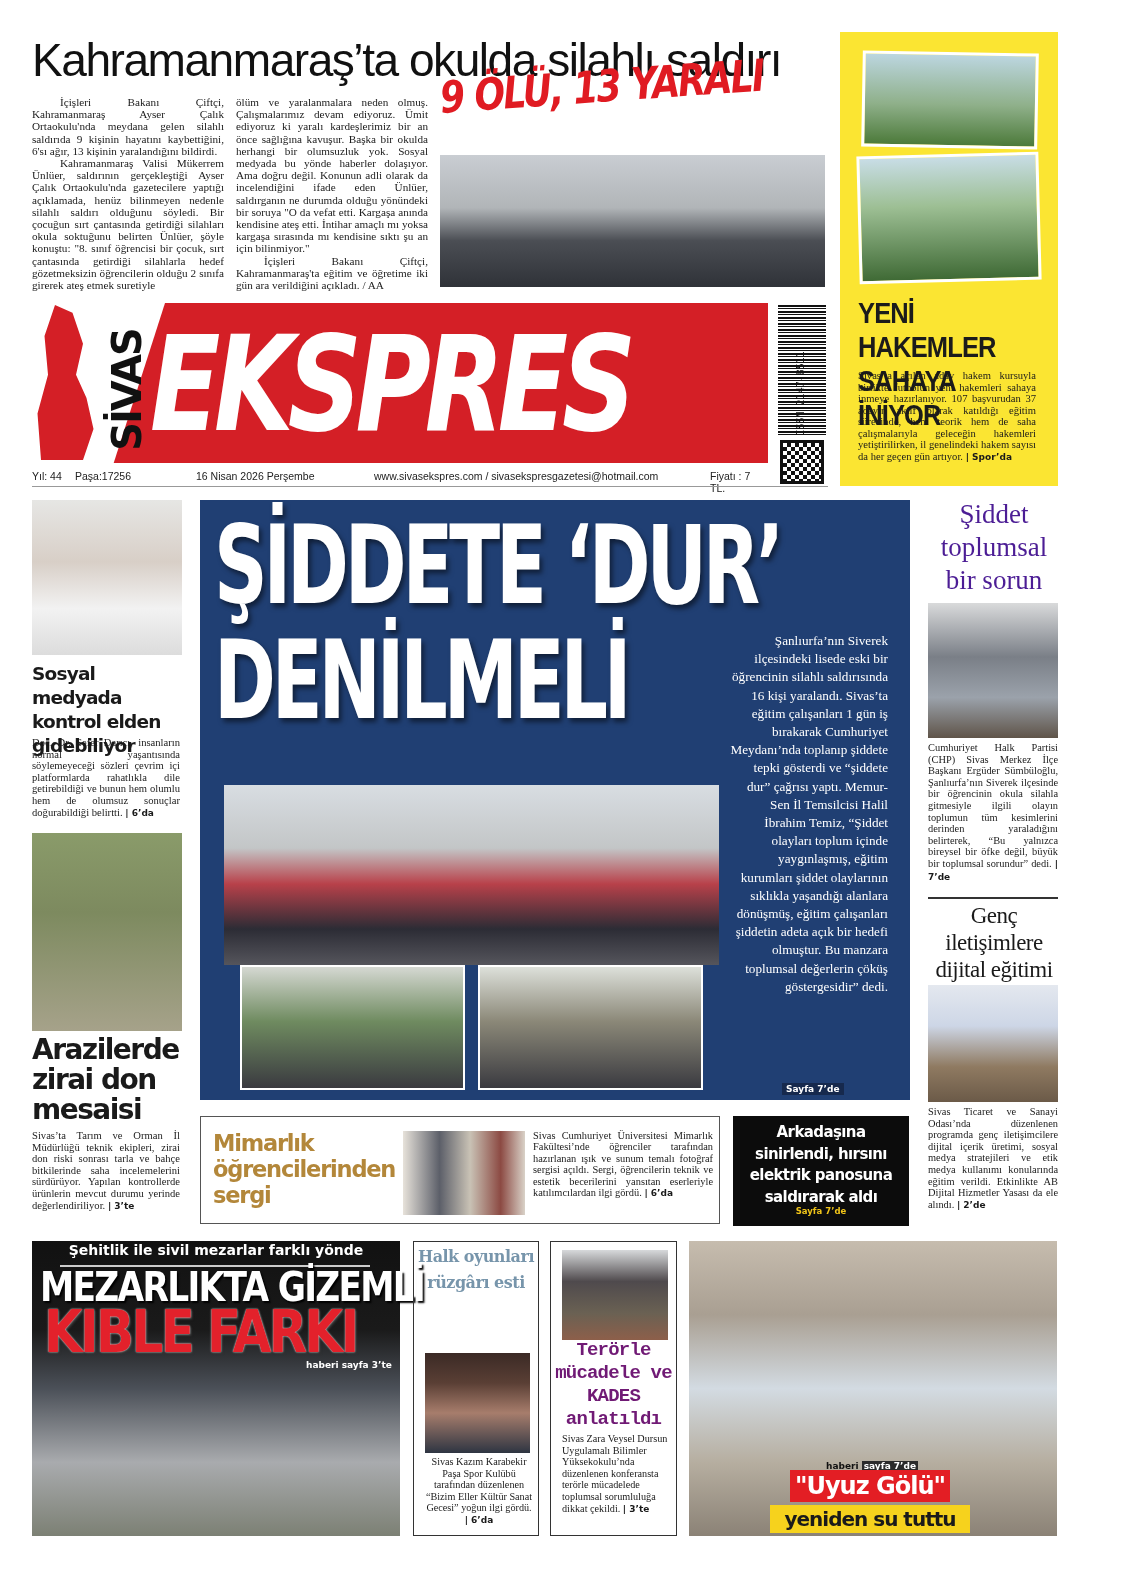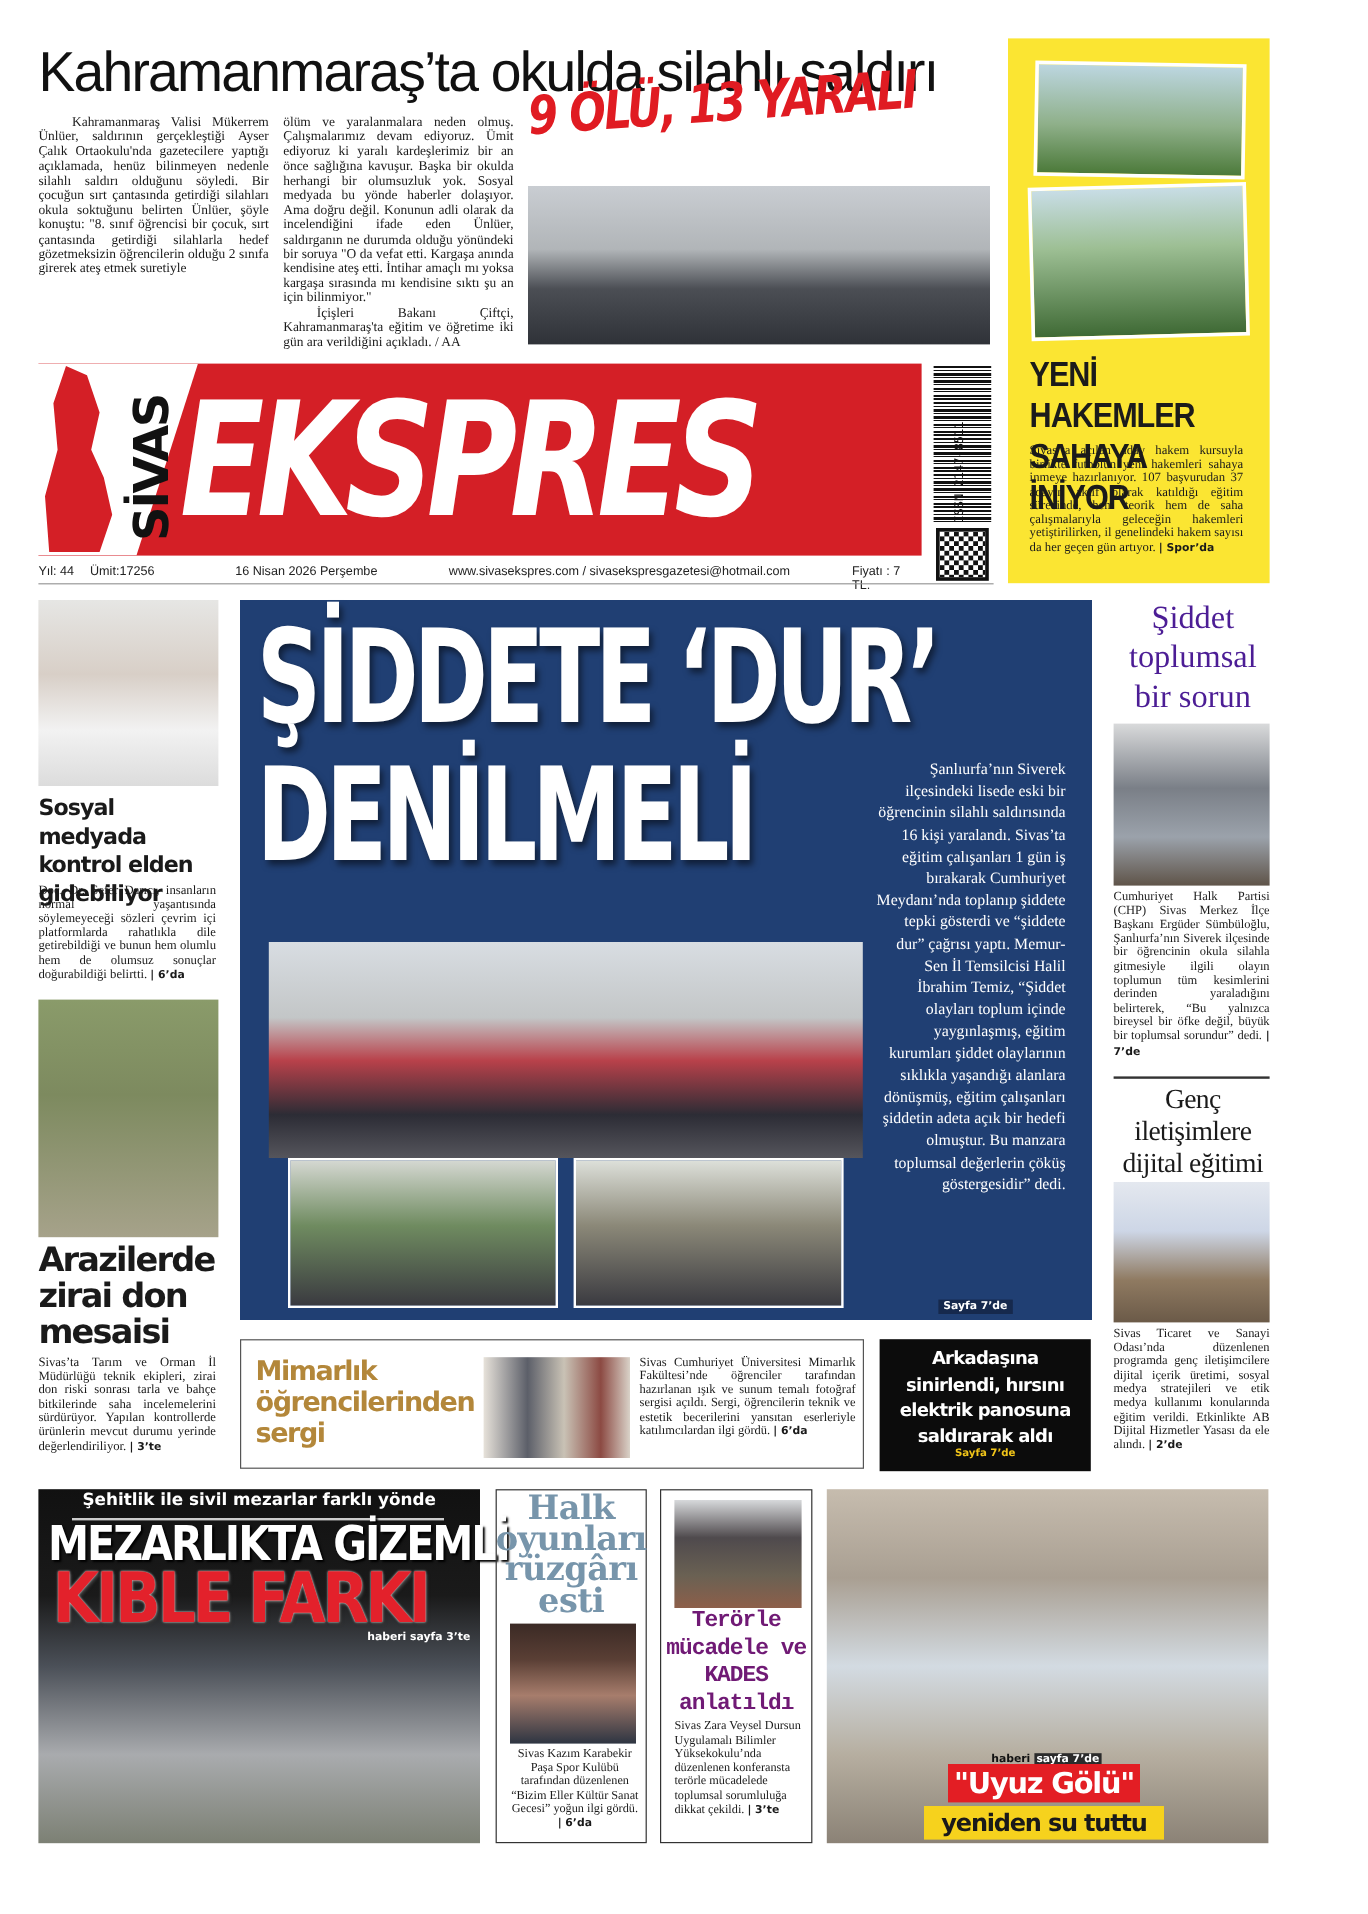--- a/index.html
+++ b/index.html
@@ -78,21 +78,21 @@
   
   #mezar-box { left: 32px; top: 1241px; width: 368px; height: 295px; background: linear-gradient(180deg, #111 0%, #1a1a1a 30%, #4b5058 50%, #a9abae 75%, #7c8074 100%); }
   #mezar-kicker { left: 32px; top: 1242px; width: 368px; text-align: center; font-family: "DejaVu Sans", sans-serif; font-weight: bold; font-size: 14px; color: #fff; }
   #mezar-rule { left: 60px; top: 1265px; width: 310px; height: 1.5px; background: #ccc; }
   #mezar-hl1 { left: 40px; top: 1266px; width: 360px; font-family: "DejaVu Sans", sans-serif; font-weight: bold; font-size: 40px; line-height: 42px; color: #fff; letter-spacing: -2px; transform: scaleX(0.86); transform-origin: left; white-space: nowrap; text-shadow: 2px 2px 2px #000; }
   #mezar-hl2 { left: 44px; top: 1302px; width: 360px; font-family: "DejaVu Sans", sans-serif; font-weight: bold; font-size: 58px; line-height: 60px; color: #e3212b; letter-spacing: -3px; transform: scaleX(0.86); transform-origin: left; white-space: nowrap; text-shadow: 0 0 2px #fff, 2px 2px 2px #333; }
   #mezar-ref { left: 306px; top: 1360px; font-size: 9px; color: #fff; }
 
   
   #halk-box { left: 413px; top: 1241px; width: 126px; height: 295px; border: 1px solid #333; }
-  #halk-hl { left: 413px; top: 1244px; width: 126px; text-align: center; font-family: "DejaVu Serif", serif; font-weight: bold; font-size: 28px; line-height: 25.5px; color: #7795ab; letter-spacing: -0.5px; }
+  #halk-hl { left: 413px; top: 1244px; width: 126px; text-align: center; font-family: "DejaVu Serif", serif; font-weight: bold; font-size: 16px; line-height: 25.5px; color: #7795ab; letter-spacing: -0.5px; }
   #halk-photo { left: 425px; top: 1353px; width: 105px; height: 100px; background: linear-gradient(180deg,#3b2a25 0%, #5a3f35 30%, #a77d6c 60%, #2e3542 100%); }
   #halk-body { left: 425px; top: 1456px; width: 108px; font-size: 10.2px; line-height: 11.6px; text-align: center; }
 
   
   #teror-box { left: 550px; top: 1241px; width: 127px; height: 295px; border: 1px solid #333; }
   #teror-photo { left: 562px; top: 1250px; width: 106px; height: 90px; background: linear-gradient(180deg,#d7d9db 0%, #4f4a4d 35%, #6a6153 70%, #8d5f4a 100%); }
   #teror-hl { left: 550px; top: 1339px; width: 127px; text-align: center; font-family: Liberation Mono, monospace; font-weight: bold; font-size: 19px; line-height: 23px; color: #701a75; letter-spacing: -0.8px; }
   #teror-body { left: 562px; top: 1433px; width: 110px; font-size: 10.2px; line-height: 11.6px; text-align: left; }
 
   
@@ -100,20 +100,21 @@
   #uyuz-ref { left: 826px; top: 1461px; font-size: 9px; color: #111; }
   #uyuz-ref .dark { background: #2b2b2b; color: #fff; padding: 0 2px; }
   #uyuz-red { left: 790px; top: 1470px; width: 160px; height: 32px; background: #e31e24; color: #fff; font-family: "DejaVu Sans", sans-serif; font-weight: bold; font-size: 24px; line-height: 32px; text-align: center; letter-spacing: -1px; }
   #uyuz-yellow { left: 770px; top: 1505px; width: 200px; height: 28px; background: #f6d21d; color: #1a1a1a; font-family: "DejaVu Sans", sans-serif; font-weight: bold; font-size: 20px; line-height: 28px; text-align: center; letter-spacing: -1px; }
 </style>
 </head>
 <body>
 
 <div class="abs" id="top-title">Kahramanmaraş’ta okulda silahlı saldırı</div>
 <div class="abs serif-body" id="top-col1">
+  <p class="indent">İçişleri Bakanı Çiftçi, Kahramanmaraş Ayser Çalık Ortaokulu'nda meydana gelen silahlı saldırıda 9 kişinin hayatını kaybettiğini, 6'sı ağır, 13 kişinin yaralandığını bildirdi.</p>
   <p class="indent">Kahramanmaraş Valisi Mükerrem Ünlüer, saldırının gerçekleştiği Ayser Çalık Ortaokulu'nda gazetecilere yaptığı açıklamada, henüz bilinmeyen nedenle silahlı saldırı olduğunu söyledi. Bir çocuğun sırt çantasında getirdiği silahları okula soktuğunu belirten Ünlüer, şöyle konuştu: "8. sınıf öğrencisi bir çocuk, sırt çantasında getirdiği silahlarla hedef gözetmeksizin öğrencilerin olduğu 2 sınıfa girerek ateş etmek suretiyle</p>
 </div>
 <div class="abs serif-body" id="top-col2">
   <p>ölüm ve yaralanmalara neden olmuş. Çalışmalarımız devam ediyoruz. Ümit ediyoruz ki yaralı kardeşlerimiz bir an önce sağlığına kavuşur. Başka bir okulda herhangi bir olumsuzluk yok. Sosyal medyada bu yönde haberler dolaşıyor. Ama doğru değil. Konunun adli olarak da incelendiğini ifade eden Ünlüer, saldırganın ne durumda olduğu yönündeki bir soruya "O da vefat etti. Kargaşa anında kendisine ateş etti. İntihar amaçlı mı yoksa kargaşa sırasında mı kendisine sıktı şu an için bilinmiyor."</p>
   <p class="indent">İçişleri Bakanı Çiftçi, Kahramanmaraş'ta eğitim ve öğretime iki gün ara verildiğini açıkladı. / AA</p>
 </div>
 <div class="abs" id="top-headline-red">9 ÖLÜ, 13 YARALI</div>
 <div class="abs" id="top-photo"></div>
 
 <div class="abs" id="yellow-box"></div>
@@ -131,21 +132,21 @@
 <div class="abs" id="masthead"></div>
 <div class="abs" id="mast-white-band"></div>
 <div class="abs" id="mast-ataturk"></div>
 <div class="abs" id="mast-sivas">SİVAS</div>
 <div class="abs" id="mast-ekspres">EKSPRES</div>
 <div class="abs" id="barcode"></div>
 <div class="abs" id="barcode-text">ISSN 2147-8511</div>
 <div class="abs" id="qr"></div>
 <div class="abs" id="mast-info">
   <span style="left:0">Yıl: 44</span>
-  <span style="left:43px">Ümit:17256</span>
+  <span style="left:43px">Paşa:17256</span>
   <span style="left:164px">16 Nisan 2026 Perşembe</span>
   <span style="left:342px">www.sivasekspres.com / sivasekspresgazetesi@hotmail.com</span>
   <span style="left:678px">Fiyatı : 7 TL.</span>
 </div>
 <div class="abs" id="mast-rule"></div>
 
 <div class="abs" id="main-blue"></div>
 <div class="abs" id="main-hl1">ŞİDDETE ‘DUR’</div>
 <div class="abs" id="main-hl2">DENİLMELİ</div>
 <div class="abs" id="main-body">Şanlıurfa’nın Siverek ilçesindeki lisede eski bir öğrencinin silahlı saldırısında 16 kişi yaralandı. Sivas’ta eğitim çalışanları 1 gün iş bırakarak Cumhuriyet Meydanı’nda toplanıp şiddete tepki gösterdi ve “şiddete dur” çağrısı yaptı. Memur-Sen İl Temsilcisi Halil İbrahim Temiz, “Şiddet olayları toplum içinde yaygınlaşmış, eğitim kurumları şiddet olaylarının sıklıkla yaşandığı alanlara dönüşmüş, eğitim çalışanları şiddetin adeta açık bir hedefi olmuştur. Bu manzara toplumsal değerlerin çöküş göstergesidir” dedi.</div>

